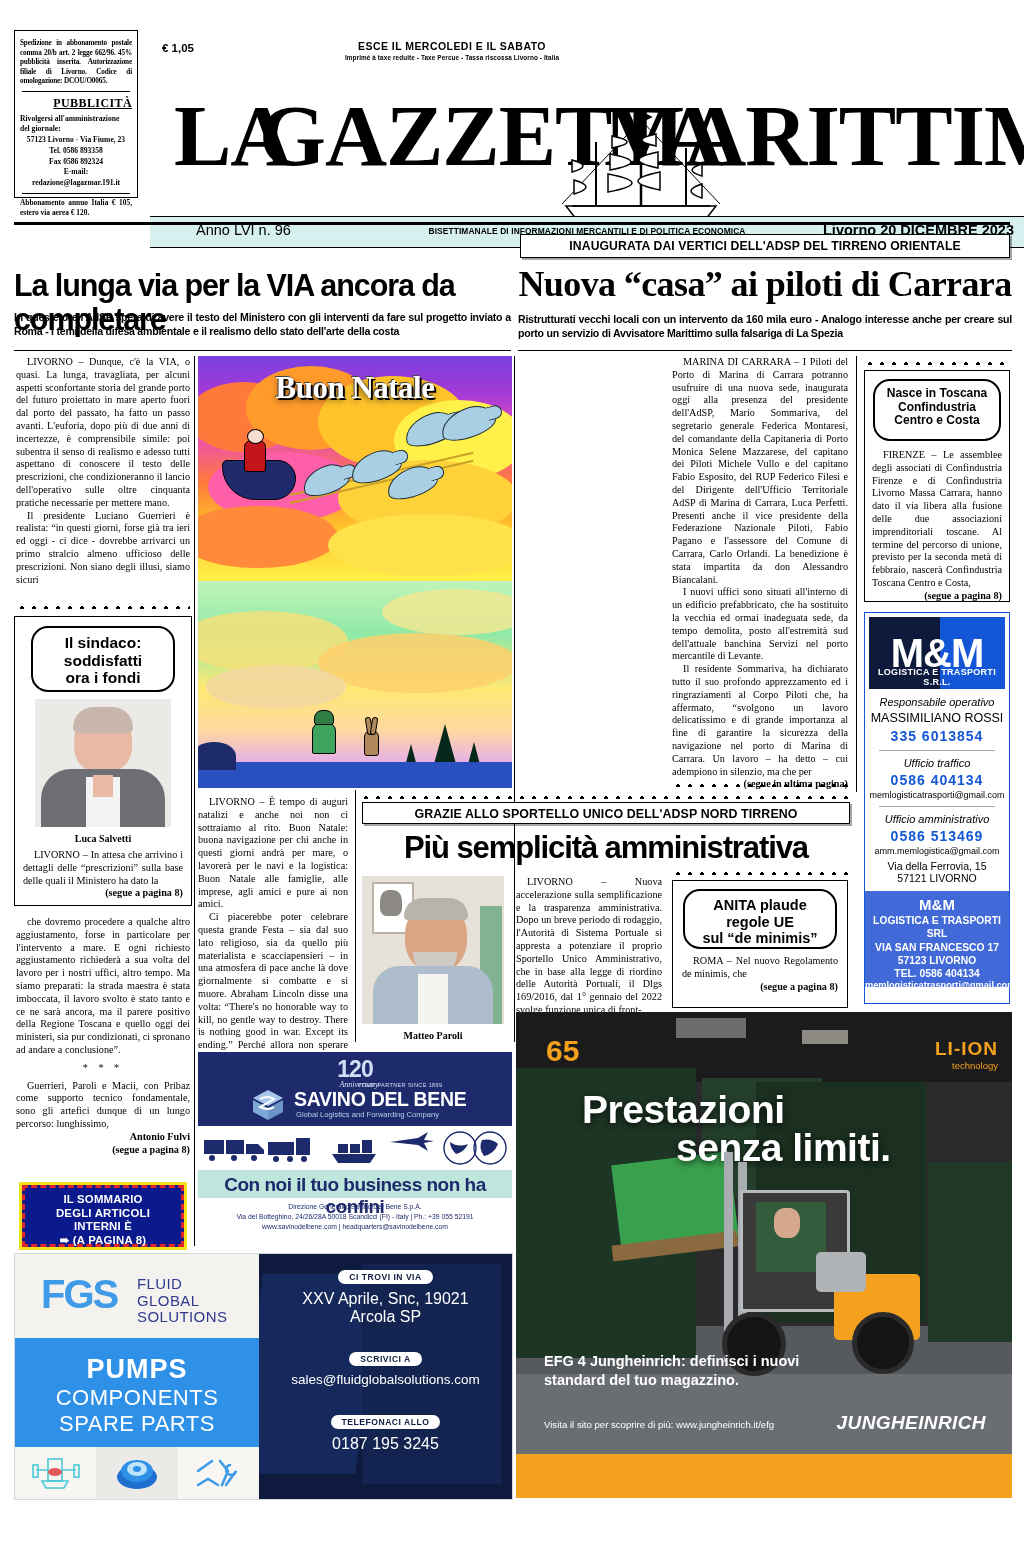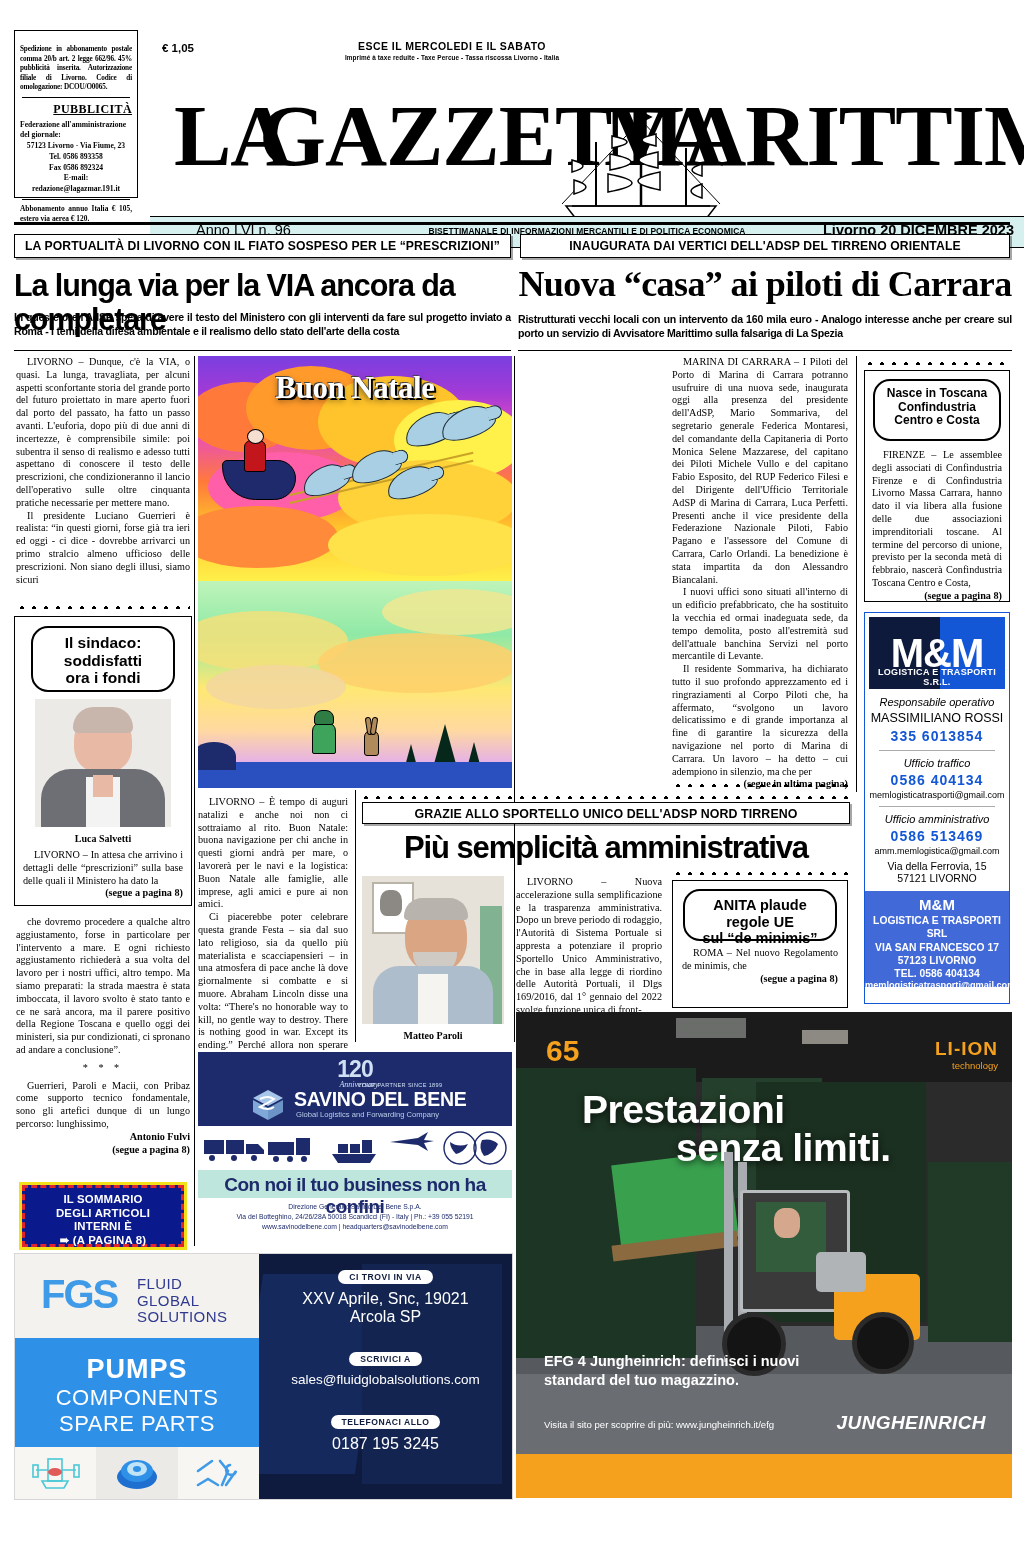--- a/index.html
+++ b/index.html
@@ -2,21 +2,21 @@
 <html><head>
 <meta charset="utf-8">
 <style>
   html,body{margin:0;padding:0;background:#fff;}
   body{width:1024px;height:1545px;font-family:"Liberation Serif",serif;color:#000;overflow:hidden;position:relative;}
   .page{position:absolute;left:0;top:0;width:1024px;height:1545px;background:#fff;}
 
   
   .masthead{position:absolute;left:14px;top:28px;width:996px;height:200px;}
   .mh-box{position:absolute;left:0;top:2px;width:124px;height:168px;border:1.6px solid #000;
-          padding:14px 5px;box-sizing:border-box;}
+          padding:8px 5px;box-sizing:border-box;}
   .mh-box .legal{font-size:7.2px;line-height:1.32;text-align:justify;font-weight:700;letter-spacing:-0.15px;}
   .mh-rule{height:1px;background:#000;margin:4px 2px;}
   .mh-box .pub{text-align:right;font-weight:700;font-size:12px;letter-spacing:.4px;text-decoration:underline;margin:3px 0;}
   .mh-box .adr{font-size:7.6px;line-height:1.42;font-weight:700;}
   .mh-box .adr .c{text-align:center;}
   .mh-box .adr .l{text-align:left;}
   .mh-box .sub{font-size:7.4px;line-height:1.35;font-weight:700;text-align:justify;}
 
   .price{position:absolute;left:148px;top:14px;font-family:"Liberation Sans",sans-serif;font-size:11.5px;font-weight:700;}
   .esce{position:absolute;left:238px;top:12px;width:400px;text-align:center;}
@@ -155,21 +155,21 @@
 
 <div class="page">
 
   <div class="masthead">
 
     <div class="mh-box">
       <div class="legal">Spedizione in abbonamento postale comma 20/b art. 2 legge 662/96. 45% pubblicità inserita. Autorizzazione filiale di Livorno. Codice di omologazione: DCOU/O0065.</div>
       <div class="mh-rule"></div>
       <div class="pub">PUBBLICITÀ</div>
       <div class="adr">
-        <div class="l">Federazione all'amministrazione</div>
+        <div class="l">Rivolgersi all'amministrazione</div>
         <div class="l">del giornale:</div>
         <div class="c">57123 Livorno - Via Fiume, 23</div>
         <div class="c">Tel. 0586 893358</div>
         <div class="c">Fax 0586 892324</div>
         <div class="c">E-mail: redazione@lagazmar.191.it</div>
       </div>
       <div class="mh-rule"></div>
       <div class="sub">Abbonamento annuo Italia € 105, estero via aerea € 120.</div>
     </div>
 
@@ -209,21 +209,20 @@
     </div>
 
     <div class="bandstrip">
       <div class="bs-mid">BISETTIMANALE DI INFORMAZIONI MERCANTILI E DI POLITICA ECONOMICA</div>
       <div class="bs-left">Anno LVI n. 96</div>
       <div class="bs-right">Livorno 20 DICEMBRE 2023</div>
     </div>
   </div>
   <div class="hrule"></div>
 
-  <div class="kicker" style="position:absolute;left:14px;top:234px;width:497px;height:24px;font-size:12.2px;">LA PORTUALITÀ DI LIVORNO CON IL FIATO SOSPESO PER LE “PRESCRIZIONI”</div>
   <div class="headA" style="position:absolute;left:14px;top:268px;width:497px;font-size:30.5px;line-height:34px;">La lunga via per la VIA ancora da completare</div>
   <div class="sub2" style="position:absolute;left:14px;top:310px;width:497px;">In queste ore l'AdSP spera di avere il testo del Ministero con gli interventi da fare sul progetto inviato a Roma - I temi della difesa ambientale e il realismo dello stato dell'arte della costa</div>
   <div class="hline" style="left:14px;top:350px;width:497px;"></div>
 
   <div class="col" style="position:absolute;left:16px;top:356px;width:174px;">
     <p>LIVORNO – Dunque, c'è la VIA, o quasi. La lunga, travagliata, per alcuni aspetti sconfortante storia del grande porto del futuro proiettato in mare aperto fuori dal porto del passato, ha fatto un passo avanti. L'euforia, dopo più di due anni di incertezze, è comprensibile simile: poi subentra il senso di realismo e adesso tutti aspettano di conoscere il testo delle prescrizioni, che condizioneranno il lancio dell'operativo sulle oltre cinquanta pratiche necessarie per mettere mano.</p>
     <p>Il presidente Luciano Guerrieri è realista: “in questi giorni, forse già tra ieri ed oggi - ci dice - dovrebbe arrivarci un primo stralcio almeno ufficioso delle prescrizioni. Non siano degli illusi, siamo sicuri</p>
   </div>
   <div class="dots" style="position:absolute;left:16px;top:600px;width:174px;"></div>
 
@@ -386,21 +385,21 @@
   </div>
   <div class="cap" style="position:absolute;left:362px;top:1030px;width:142px;">Matteo Paroli</div>
 
   <div class="col" style="position:absolute;left:516px;top:876px;width:146px;">
     <p>LIVORNO – Nuova accelerazione sulla semplificazione e la trasparenza amministrativa. Dopo un breve periodo di rodaggio, l'Autorità di Sistema Portuale si appresta a potenziare il proprio Sportello Unico Amministrativo, che in base alla legge di riordino delle Autorità Portuali, il Dlgs 169/2016, dal 1° gennaio del 2022 svolge funzione unica di front-</p>
     <span class="cont">(segue a pagina 8)</span>
   </div>
 
   <div class="dots" style="position:absolute;left:672px;top:866px;width:176px;"></div>
   <div class="boxed" style="position:absolute;left:672px;top:880px;width:176px;height:128px;">
-    <div class="pill" style="margin:8px 10px 4px;height:52px;font-size:14.5px;">
+    <div class="pill" style="margin:8px 10px 4px;height:60px;font-size:14.5px;">
       <div>ANITA plaude</div>
       <div>regole UE</div>
       <div>sul “de minimis”</div>
     </div>
     <div class="col" style="margin:6px 9px 0;">
       <p>ROMA – Nel nuovo Regolamento de minimis, che</p>
       <span class="cont">(segue a pagina 8)</span>
     </div>
   </div>
 

